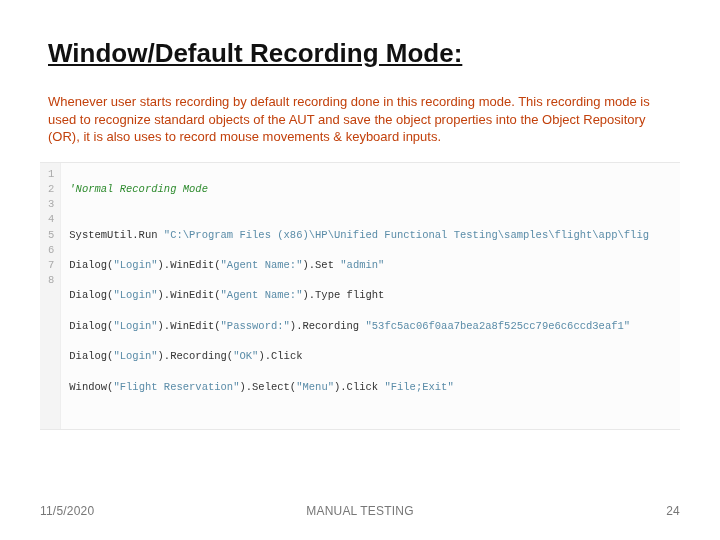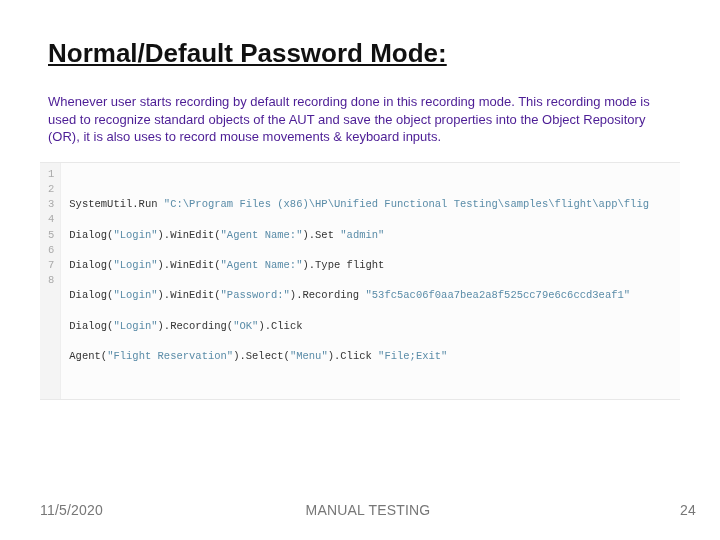--- a/index.html
+++ b/index.html
@@ -20,21 +20,21 @@
   }
   .title {
     font-size: 26px;
     font-weight: 700;
     color: #111;
     text-decoration: underline;
     margin: 8px 0 24px 8px;
   }
   .body-text {
     font-size: 13px;
-    color: #4c1d95;
+    color: #c2410c;
     line-height: 1.35;
     margin: 0 8px 16px 8px;
   }
   .code-block {
     margin: 8px 0 0 0;
     background: #fcfcfc;
     border-top: 1px solid #e8e8e8;
     border-bottom: 1px solid #e8e8e8;
     display: flex;
     font-family: Consolas, "Courier New", monospace;
@@ -55,58 +55,59 @@
     white-space: pre;
     overflow: hidden;
   }
   .tok-comment { color: #2e8b2e; font-style: italic; }
   .tok-str     { color: #5a8ca8; }
   .tok-id      { color: #333; text-align: center; }
   .footer {
     position: absolute;
     bottom: 22px;
     left: 40px;
-    right: 24px;
+    right: 40px;
     display: flex;
     justify-content: space-between;
-    font-size: 14px;
+    font-size: 12px;
     color: #777;
     letter-spacing: 0.2px;
     text-align: center;
   }
   .footer .center { position: absolute; left: 50%; transform: translateX(-50%); }
 </style>
 </head>
 <body>
 
 <div class="slide">
 
-  <div class="title">Normal/Default Password Mode:</div>
+  <div class="title">Window/Default Recording Mode:</div>
 
   <div class="body-text">Whenever user starts recording by default recording done in this recording mode. This recording mode is used to recognize standard objects of the AUT and save the object properties into the Object Repository (OR), it is also uses to record mouse movements &amp; keyboard inputs.</div>
 
   <div class="code-block">
     <div class="gutter">
       <div>1</div>
       <div>2</div>
       <div>3</div>
       <div>4</div>
       <div>5</div>
       <div>6</div>
       <div>7</div>
       <div>8</div>
     </div>
     <div class="code">
+<div><span class="tok-comment">'Normal Recording Mode</span></div>
 <div></div>
 <div><span class="tok-id">SystemUtil.Run </span><span class="tok-str">"C:\Program Files (x86)\HP\Unified Functional Testing\samples\flight\app\flig</span></div>
 <div><span class="tok-id">Dialog(</span><span class="tok-str">"Login"</span><span class="tok-id">).WinEdit(</span><span class="tok-str">"Agent Name:"</span><span class="tok-id">).Set </span><span class="tok-str">"admin"</span></div>
 <div><span class="tok-id">Dialog(</span><span class="tok-str">"Login"</span><span class="tok-id">).WinEdit(</span><span class="tok-str">"Agent Name:"</span><span class="tok-id">).Type flight</span></div>
 <div><span class="tok-id">Dialog(</span><span class="tok-str">"Login"</span><span class="tok-id">).WinEdit(</span><span class="tok-str">"Password:"</span><span class="tok-id">).Recording </span><span class="tok-str">"53fc5ac06f0aa7bea2a8f525cc79e6c6ccd3eaf1"</span></div>
 <div><span class="tok-id">Dialog(</span><span class="tok-str">"Login"</span><span class="tok-id">).Recording(</span><span class="tok-str">"OK"</span><span class="tok-id">).Click</span></div>
-<div><span class="tok-id">Agent(</span><span class="tok-str">"Flight Reservation"</span><span class="tok-id">).Select(</span><span class="tok-str">"Menu"</span><span class="tok-id">).Click </span><span class="tok-str">"File;Exit"</span></div>
+<div><span class="tok-id">Window(</span><span class="tok-str">"Flight Reservation"</span><span class="tok-id">).Select(</span><span class="tok-str">"Menu"</span><span class="tok-id">).Click </span><span class="tok-str">"File;Exit"</span></div>
     </div>
   </div>
 
   <div class="footer">
     <span>11/5/2020</span>
     <span class="center">MANUAL TESTING</span>
     <span>24</span>
   </div>
 
 </div>

